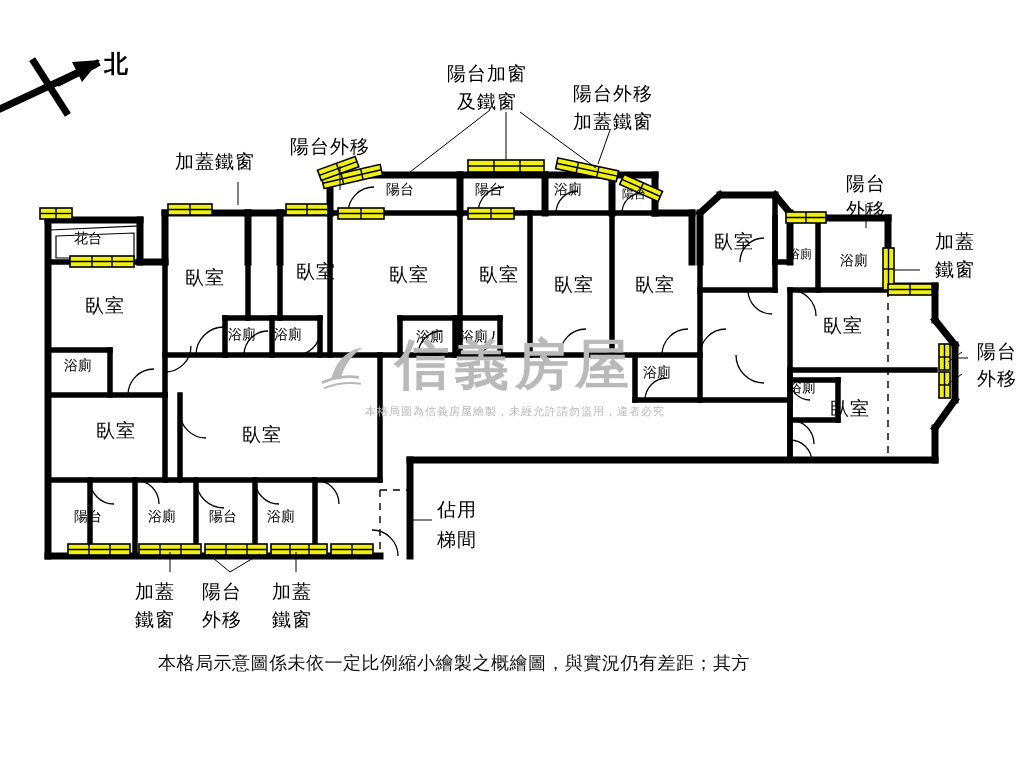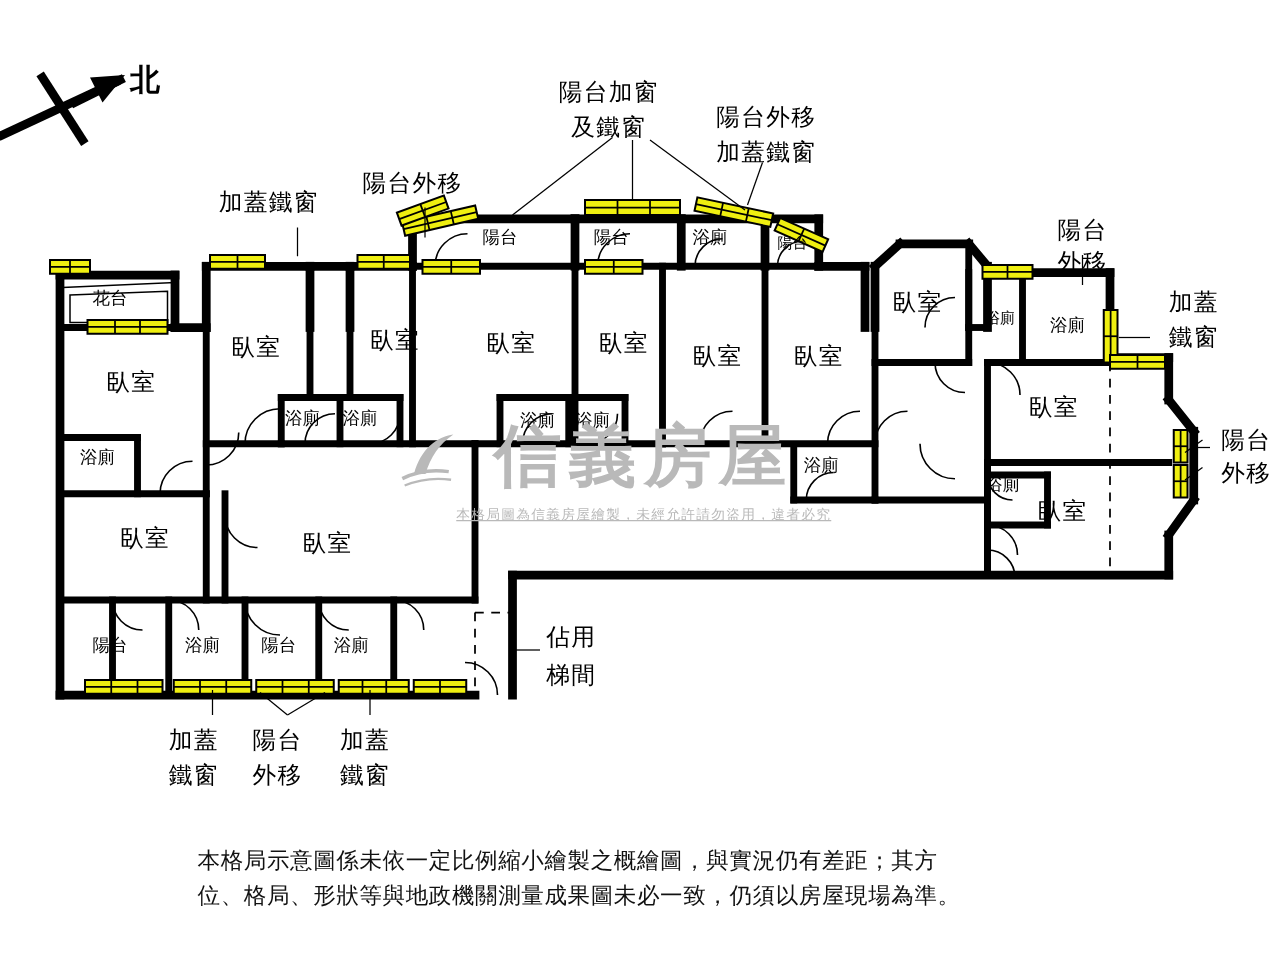--- a/index.html
+++ b/index.html
@@ -15,28 +15,28 @@
   .north{font-size:24px;font-weight:bold;}
   .leader{stroke:#000;stroke-width:1;fill:none;}
   .wall{stroke:#000;fill:none;stroke-linecap:square;stroke-linejoin:miter;}
   .w-thick{stroke-width:7;}
   .w-med{stroke-width:5.5;}
   .w-thin{stroke-width:1.2;}
   .dash{stroke:#000;stroke-width:1.4;fill:none;stroke-dasharray:7 6;}
   .door{stroke:#000;stroke-width:1.3;fill:none;}
   .win-frame{fill:#EFEF10;stroke:#000;stroke-width:1.6;}
   .win-div{stroke:#000;stroke-width:1.4;}
-  #disclaimer{position:absolute;left:158px;top:675px;width:740px;
+  #disclaimer{position:absolute;left:158px;top:649px;width:740px;
        font-size:18px;line-height:1.55;color:#111;letter-spacing:0.5px;}
   #wm{position:absolute;left:330px;top:338px;width:370px;text-align:center;
        pointer-events:none;}
   #wm .wm-main{font-size:54px;color:#b9b9b9;letter-spacing:6px;font-weight:bold;
        line-height:1.0;white-space:nowrap;}
   #wm .wm-sub{font-size:11px;color:#b9b9b9;letter-spacing:1px;margin-top:12px;
-       white-space:nowrap;text-decoration:underline;}
+       white-space:nowrap;}
   #wm .wm-mark{position:absolute;left:-12px;top:4px;width:56px;height:52px;}
 </style>
 </head>
 <body>
 
 <div id="stage">
 
   <svg width="1024" height="768" viewBox="0 0 1024 768">
 
     <g>
@@ -417,16 +417,15 @@
       <path d="M14,40 C20,18 34,8 48,6 C36,14 28,26 24,40 Z" fill="#b9b9b9"></path>
       <path d="M4,44 C16,38 30,36 44,38" stroke="#b9b9b9" stroke-width="3" fill="none"></path>
       <path d="M6,50 C18,45 32,43 46,45" stroke="#b9b9b9" stroke-width="2" fill="none"></path>
     </svg>
     <div class="wm-main">信義房屋</div>
     <div class="wm-sub">本格局圖為信義房屋繪製，未經允許請勿盜用，違者必究</div>
   </div>
 
   <div id="disclaimer">
     <div>本格局示意圖係未依一定比例縮小繪製之概繪圖，與實況仍有差距；其方</div>
-    <div>位、格局、形狀等與地政機關測量成果圖未必一致，仍須以房屋現場為準。</div>
   </div>
 
 </div>
 
 </body></html>

